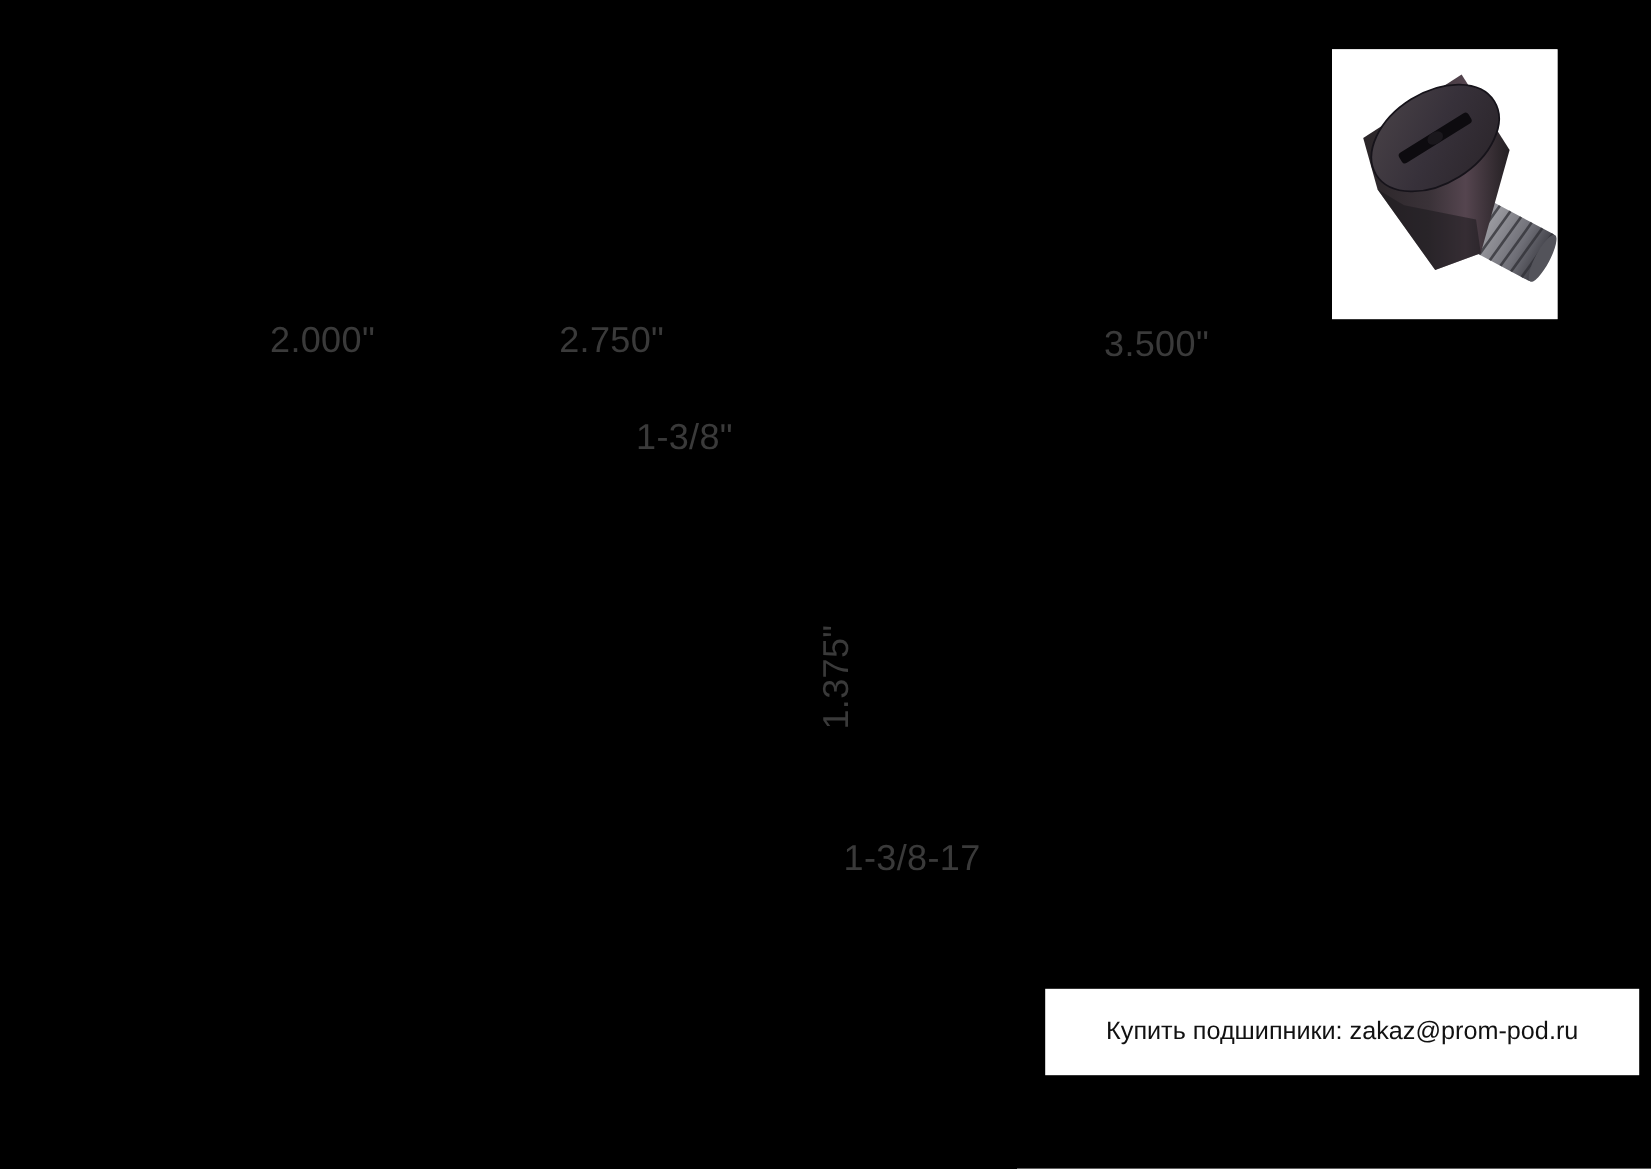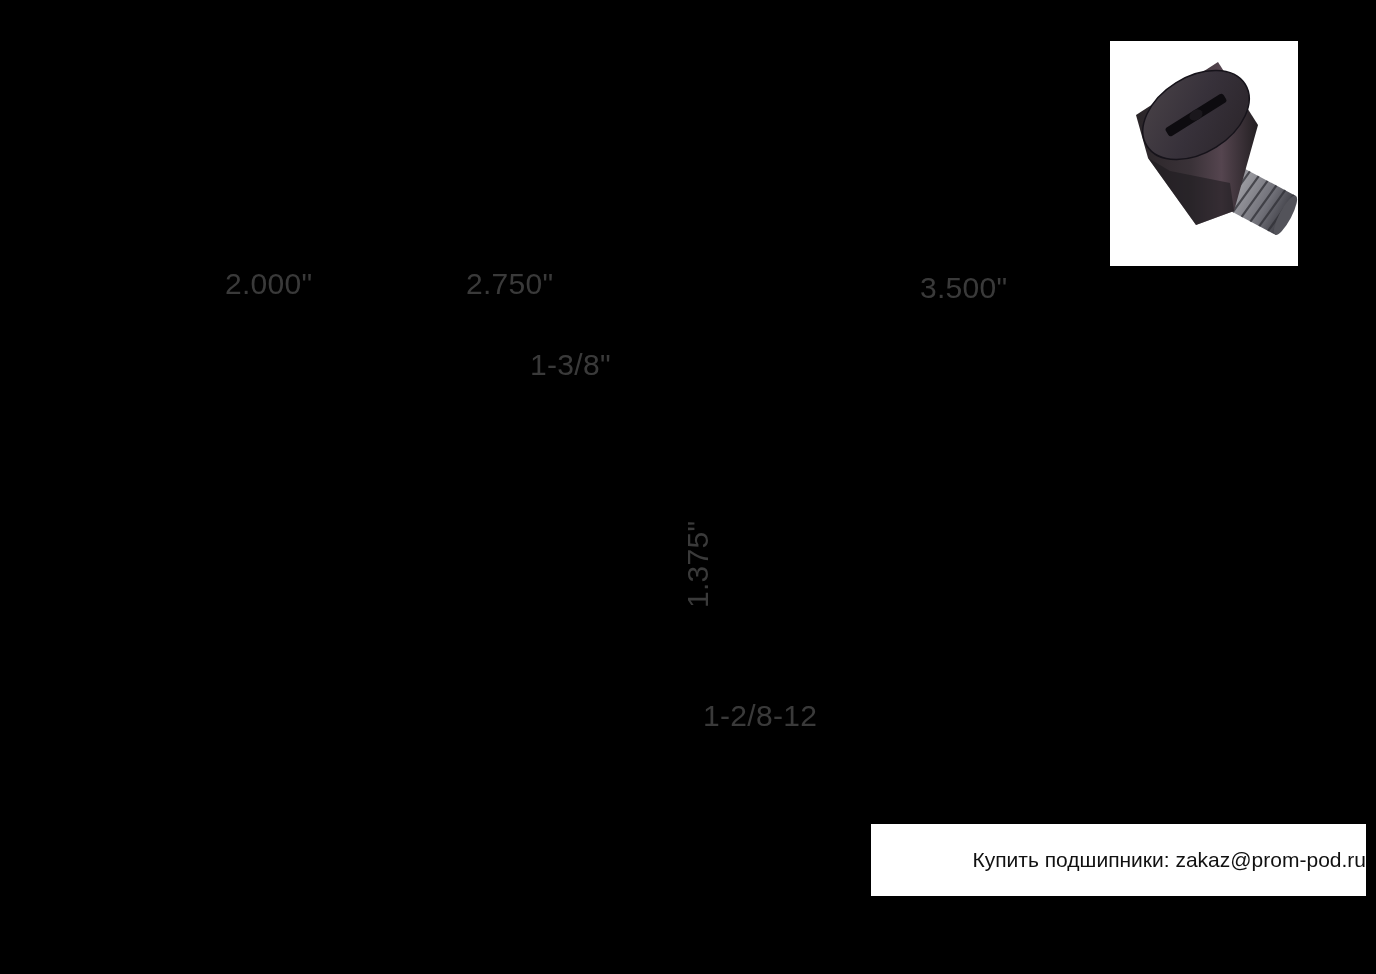--- a/index.html
+++ b/index.html
@@ -43,21 +43,21 @@
   
   #contact-banner {
     position: absolute;
     left: 871px;
     top: 824px;
     width: 495px;
     height: 72px;
     background: #ffffff;
     display: flex;
     align-items: center;
-    justify-content: flex-end;
+    justify-content: center;
   }
   #contact-banner .banner-text {
     color: #111111;
     font-size: 21px;
     font-family: "Liberation Sans", sans-serif;
     white-space: nowrap;
   }
 </style>
 </head>
 <body>
@@ -67,21 +67,21 @@
   <div class="dim-label" style="left:225px; top:267px;">2.000"</div>
 
   <div class="dim-label" style="left:466px; top:267px;">2.750"</div>
 
   <div class="dim-label" style="left:920px; top:271px;">3.500"</div>
 
   <div class="dim-label" style="left:530px; top:348px;">1-3/8"</div>
 
   <div class="dim-label vertical" style="left:681px; top:608px;">1.375"</div>
 
-  <div class="dim-label" style="left:703px; top:699px;">1-2/8-12</div>
+  <div class="dim-label" style="left:703px; top:699px;">1-3/8-17</div>
 
   <div id="product-photo">
     <svg width="188" height="225" viewBox="0 0 188 225" xmlns="http://www.w3.org/2000/svg">
       <defs>
         <linearGradient id="headSide" x1="0" y1="0" x2="1" y2="0">
           <stop offset="0%" stop-color="#2a2528"></stop>
           <stop offset="45%" stop-color="#3a3238"></stop>
           <stop offset="70%" stop-color="#55454f"></stop>
           <stop offset="100%" stop-color="#231f22"></stop>
         </linearGradient>

